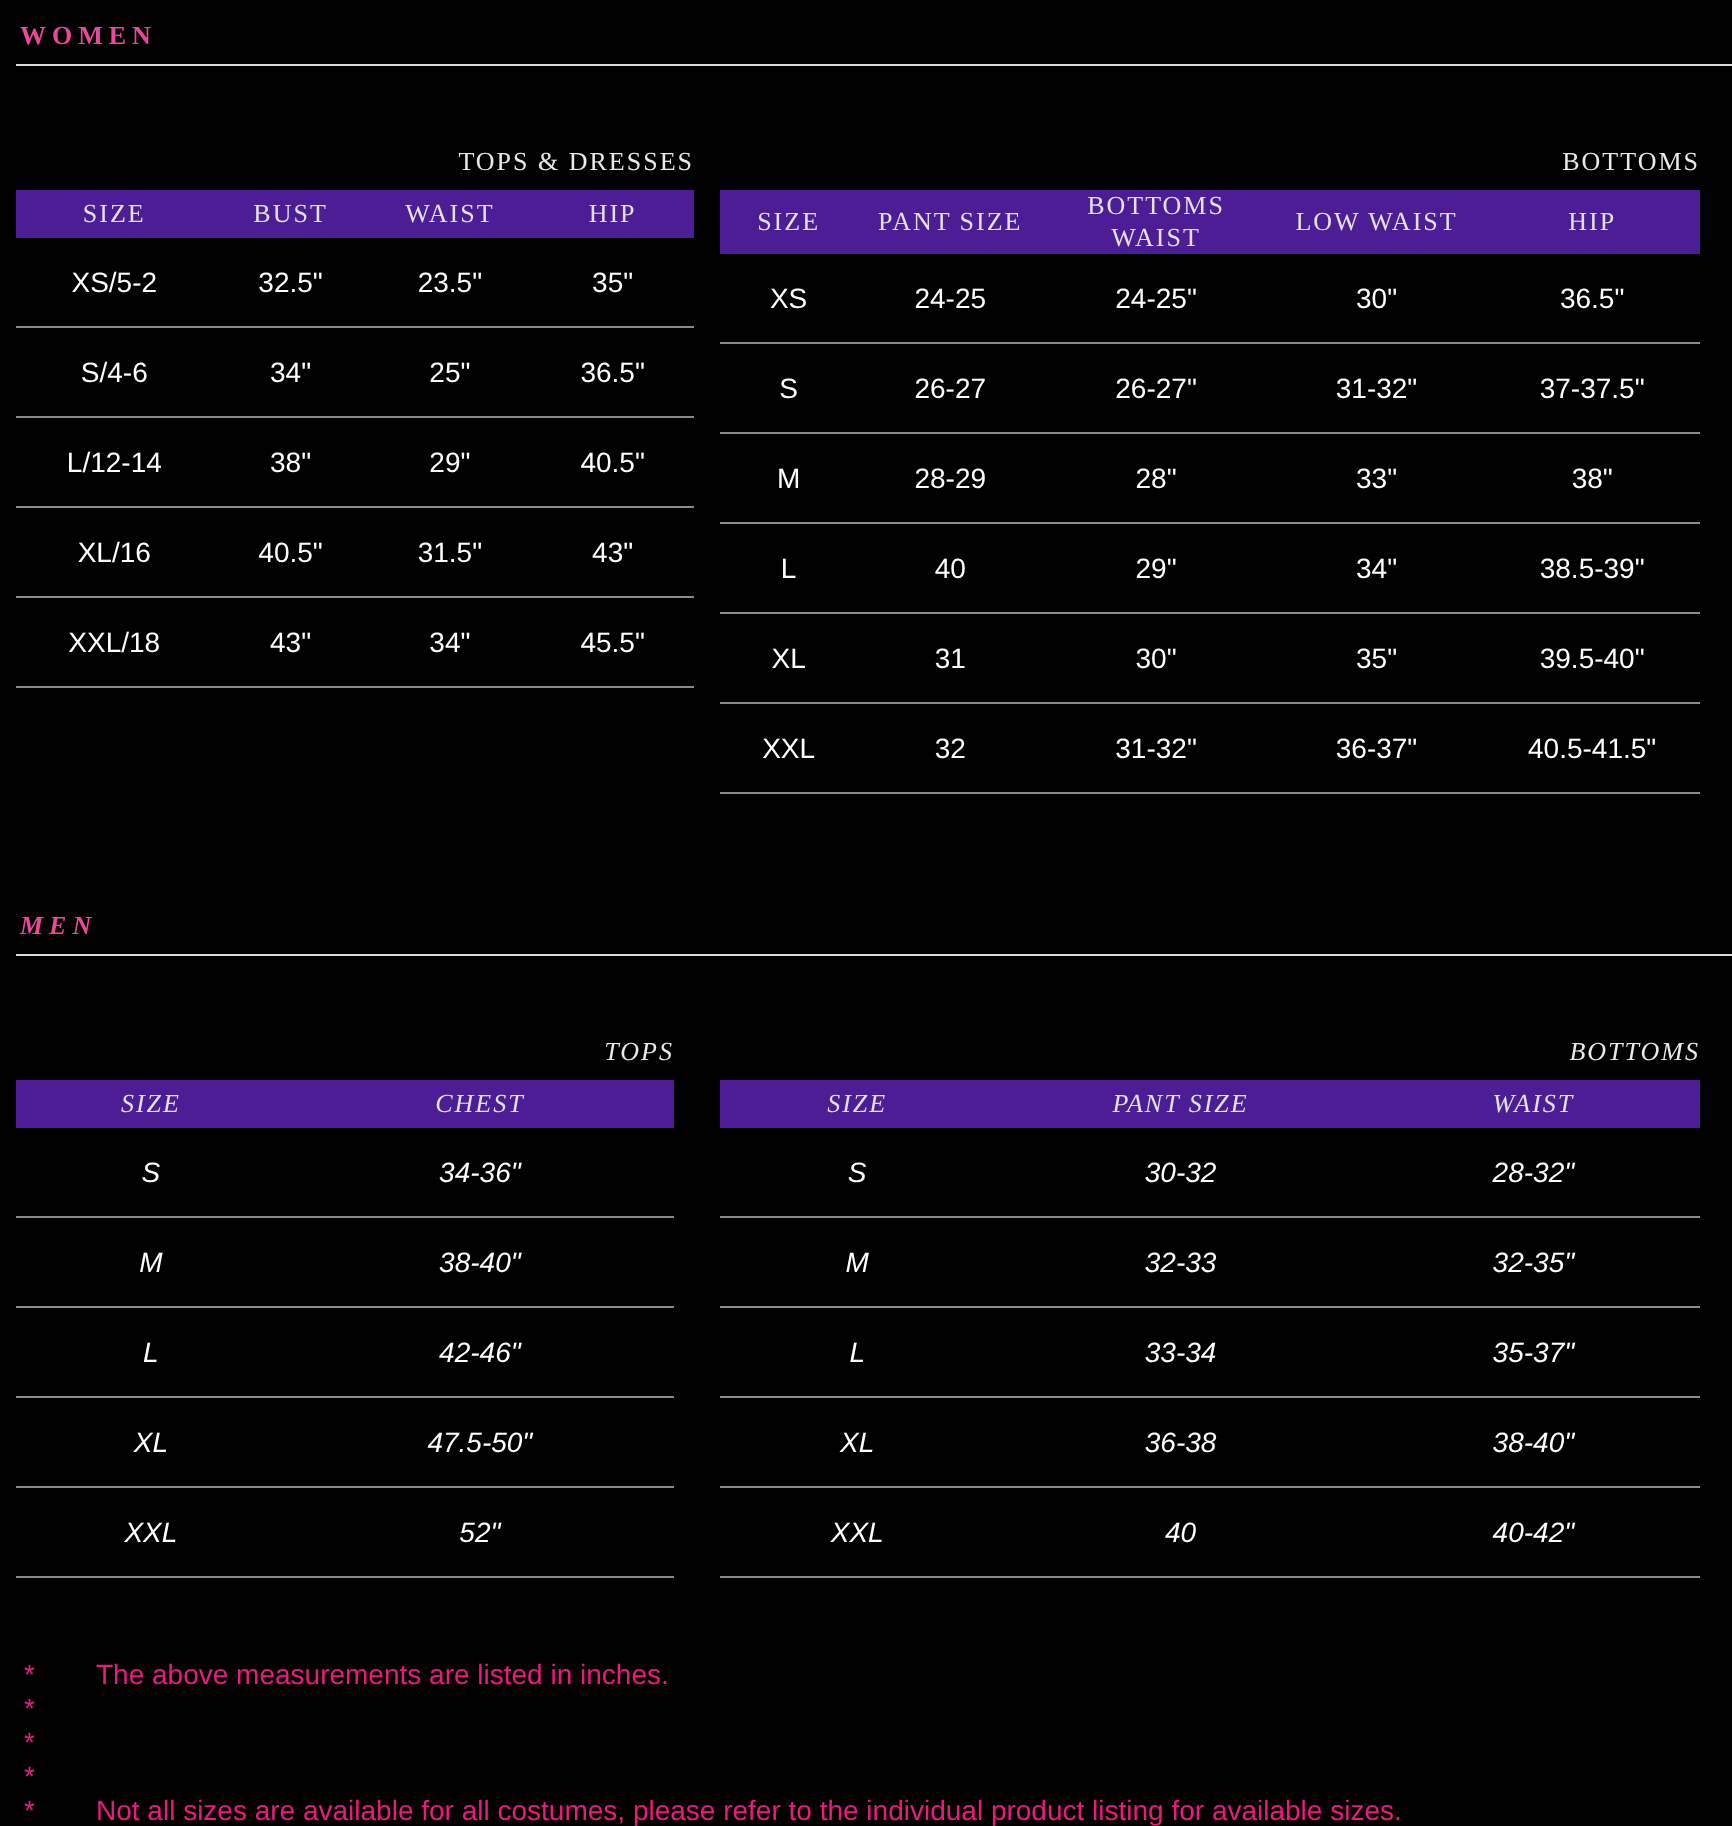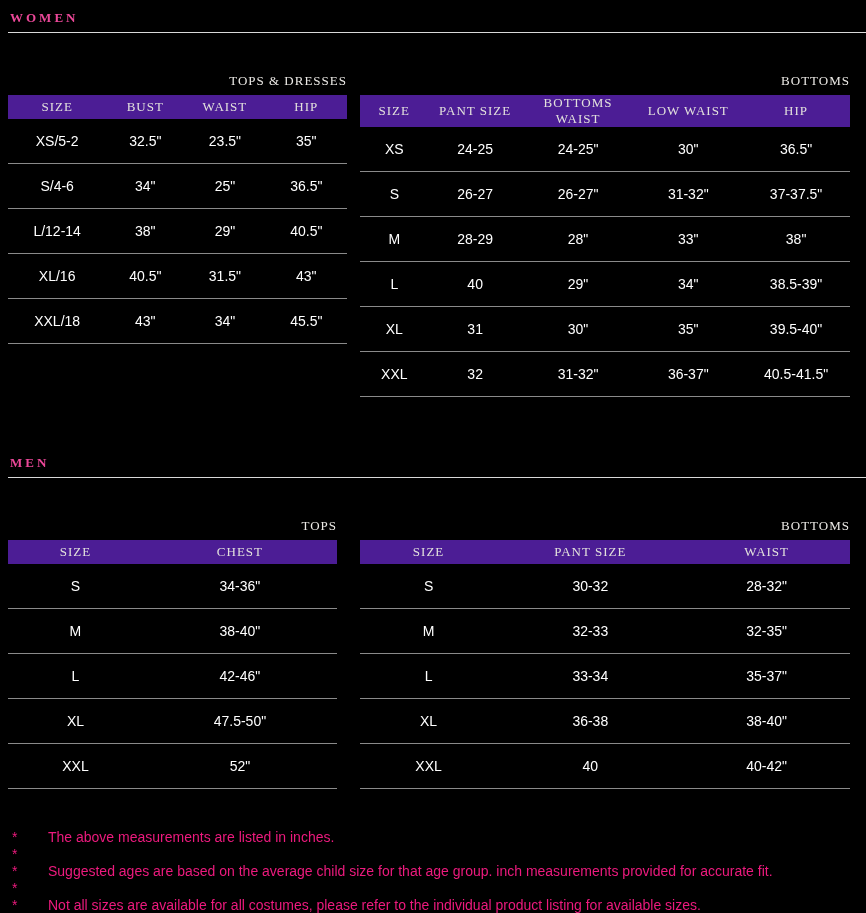--- a/index.html
+++ b/index.html
@@ -75,21 +75,21 @@
   .tb-women-bottoms col:nth-child(4){width:22%;}
   .tb-women-bottoms col:nth-child(5){width:22%;}
 
   .tb-men-tops col:nth-child(1){width:41%;}
   .tb-men-tops col:nth-child(2){width:59%;}
 
   .tb-men-bottoms col:nth-child(1){width:28%;}
   .tb-men-bottoms col:nth-child(2){width:38%;}
   .tb-men-bottoms col:nth-child(3){width:34%;}
 
-  .men-section{margin-top:48px;}
+  .men-section{margin-top:48px;font-style:italic;}
 
   
   .footnotes{margin-top:40px;padding-left:12px;}
   .footnote{
     display:flex;align-items:baseline;
     color:#ed1a7e;
     font-size:14px;line-height:17px;
   }
   .footnote .star{
     width:36px;flex:0 0 36px;
@@ -320,21 +320,20 @@
   <div class="footnotes">
       <div class="footnote">
         <span class="star">*</span>
         <span class="note-text">The above measurements are listed in inches.</span>
       </div>
       <div class="footnote">
         <span class="star">*</span>
       </div>
       <div class="footnote">
         <span class="star">*</span>
-        <span class="note-text">Suggested ages are based on the average child size for that age group. inch measurements provided for accurate fit.</span>
       </div>
       <div class="footnote">
         <span class="star">*</span>
       </div>
       <div class="footnote">
         <span class="star">*</span>
         <span class="note-text">Not all sizes are available for all costumes, please refer to the individual product listing for available sizes.</span>
       </div>
     </div>
 

